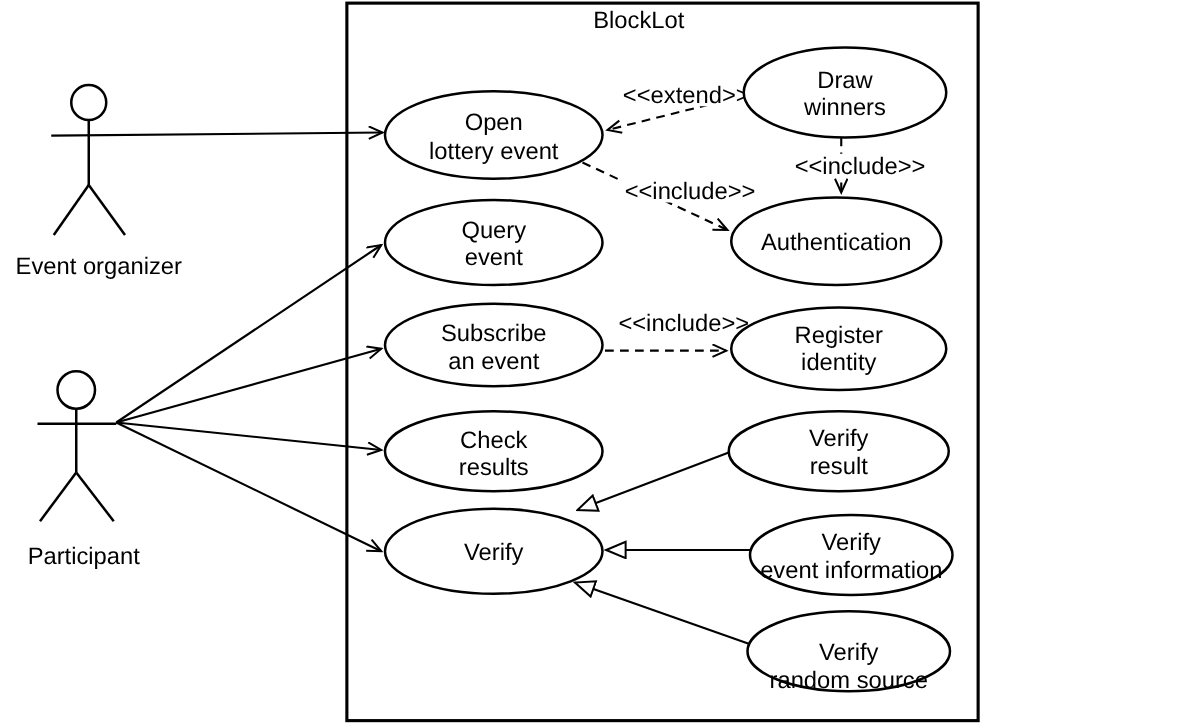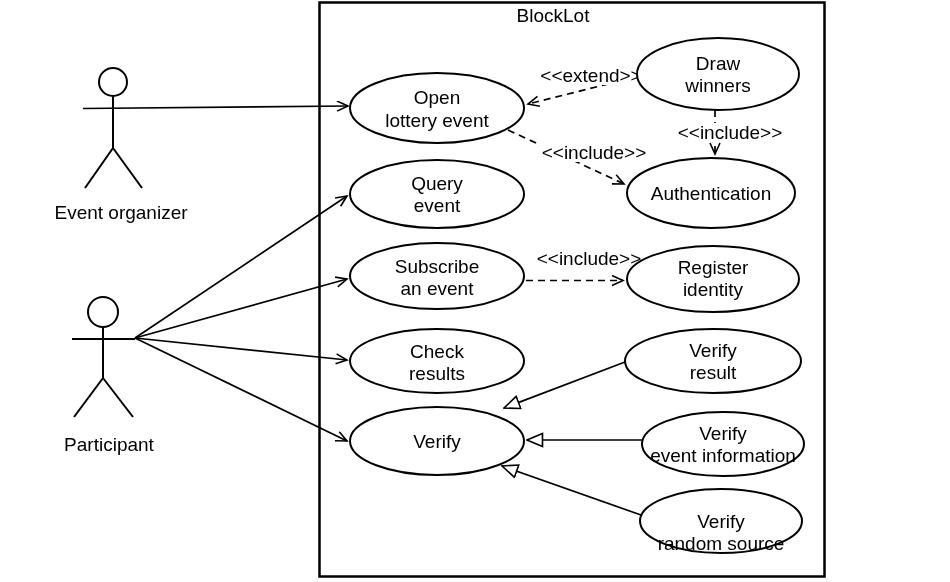--- a/index.html
+++ b/index.html
@@ -2,21 +2,20 @@
 <html><head>
 <meta charset="utf-8">
 <style>
   html, body { margin: 0; padding: 0; background: #ffffff; }
   .canvas {
     position: relative;
     width: 786px;
     height: 582px;
     background: #ffffff;
     overflow: hidden;
-    margin-left: 42px;
   }
   svg { display: block; }
   text {
     font-family: "Liberation Sans", sans-serif;
     font-size: 19px;
     fill: #000000;
   }
   .uc-label, .title, .stereo, .actor-label { user-select: none; }
 </style>
 </head>

